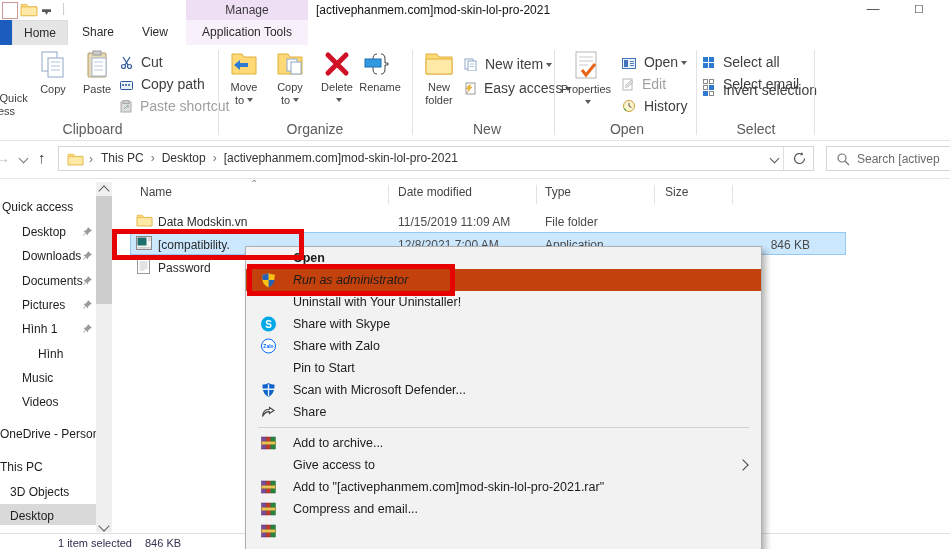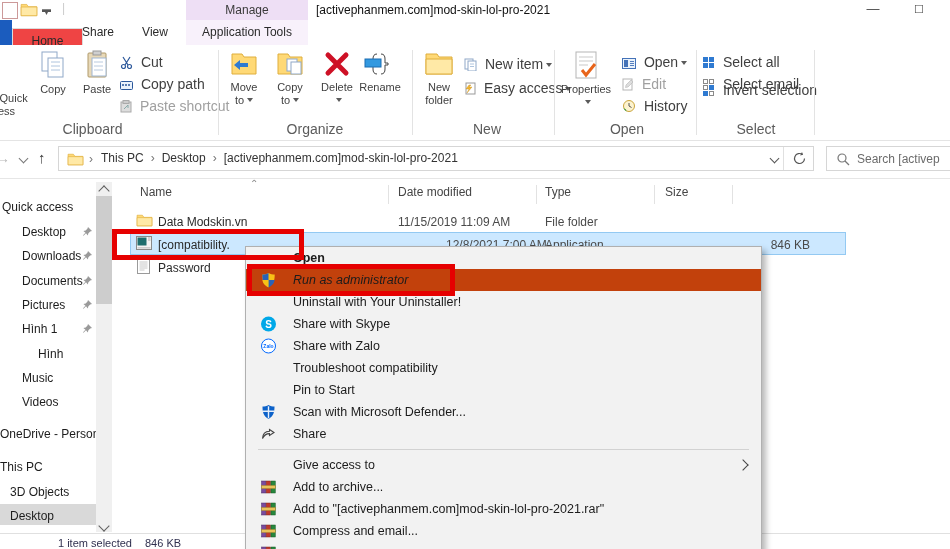--- a/index.html
+++ b/index.html
@@ -9,21 +9,21 @@
   
   .titlebar{position:absolute;left:0;top:0;width:950px;height:20px;background:#fff;}
   .manage-band{position:absolute;left:186px;top:0;width:122px;height:20px;background:#eedff5;
                text-align:center;line-height:20px;font-size:12px;color:#3a3a3a;}
   .win-title{position:absolute;left:316px;top:3px;font-size:12px;color:#111;white-space:nowrap;}
   .winbtn{position:absolute;top:0px;width:22px;height:18px;text-align:center;color:#444;font-size:13px;line-height:18px;}
   
   .tabs{position:absolute;left:0;top:20px;width:950px;height:25px;background:#fff;border-bottom:1px solid #e8e8e8;}
   .tab{position:absolute;top:0;height:25px;line-height:25px;text-align:center;color:#2b2b2b;font-size:12px;}
   .tab-file{left:0;width:12px;background:#1b5cbe;}
-  .tab-home{left:12px;width:71px;background:#ef4444;border:1px solid #dcdcdc;border-bottom:none;box-sizing:border-box;margin-top:8px;}
+  .tab-home{left:12px;width:56px;background:#e5e5e5;border:1px solid #dcdcdc;border-bottom:none;box-sizing:border-box;}
   .tab-share{left:70px;width:56px;}
   .tab-view{left:128px;width:54px;}
   .tab-apptools{left:186px;width:122px;background:#f8f1fb;}
   
   .ribbon{position:absolute;left:0;top:45px;width:950px;height:95px;background:#fff;border-bottom:1px solid #e4e4e4;}
   .rsep{position:absolute;top:5px;width:1px;height:85px;background:#e3e3e3;}
   .rgroup-label{position:absolute;top:76px;text-align:center;font-size:14px;color:#5c5c5c;}
   .bigbtn{position:absolute;top:5px;text-align:center;color:#3f3f3f;font-size:11px;line-height:13px;}
   .bigbtn .bicon{display:block;margin:0 auto 3px auto;}
   .smallbtn{position:absolute;height:19px;line-height:19px;font-size:14px;color:#3f3f3f;white-space:nowrap;}
@@ -352,21 +352,21 @@
 
     <div class="sel-row"></div>
     <div>
       <svg class="abs" style="left:136px;top:236px;" width="16" height="14" viewBox="0 0 16 14">
           <rect x="0.5" y="0.5" width="15" height="13" fill="#f4f4f4" stroke="#8a8a8a"></rect>
           <rect x="1.5" y="1.5" width="9" height="8" fill="#1f6f6f"></rect>
           <path d="M12 2h2.5M12 4h2.5" stroke="#b0b0b0"></path>
           <rect x="1.5" y="11" width="13" height="1.6" fill="#cfcfcf"></rect>
         </svg>
       <span class="abs filerow-text" style="left:158px;top:238px;">[compatibility.</span>
-      <span class="abs filerow-text" style="left:398px;top:238px;color:#4a4a4a;margin-left:48px;">12/8/2021 7:00 AM</span>
+      <span class="abs filerow-text" style="left:398px;top:238px;color:#4a4a4a;">12/8/2021 7:00 AM</span>
       <span class="abs filerow-text" style="left:545px;top:238px;color:#4a4a4a;">Application</span>
       <span class="abs filerow-text" style="left:660px;top:238px;width:150px;text-align:right;color:#4a4a4a;">846 KB</span>
     </div>
 
     <div>
       <svg class="abs" style="left:137px;top:259px;" width="13" height="15" viewBox="0 0 13 15">
           <rect x="0.5" y="0.5" width="12" height="14" fill="#fff" stroke="#9a9a9a"></rect>
           <path d="M2.5 3h8M2.5 5h8M2.5 7h8M2.5 9h8M2.5 11h5" stroke="#c2c2c2" stroke-width="0.9"></path>
         </svg>
       <span class="abs filerow-text" style="left:158px;top:261px;">Password</span>
@@ -397,53 +397,50 @@
       <span>Share with Skype</span>
     </div>
     <div class="mi">
       <svg class="mi-ico" viewBox="0 0 16 16">
           <circle cx="8" cy="8" r="7" fill="#fff" stroke="#0068ff"></circle>
           <text x="8" y="10.3" font-size="5" font-family="Liberation Sans, sans-serif" font-weight="bold" fill="#0068ff" text-anchor="middle">Zalo</text>
         </svg>
       <span>Share with Zalo</span>
     </div>
     <div class="mi">
-      <span>Troubleshoot compatibility</span>
-    </div>
-    <div class="mi">
       <span>Pin to Start</span>
     </div>
     <div class="mi">
       <svg class="mi-ico" viewBox="0 0 16 16">
           <path d="M8 1C6.2 2.1 4 2.5 2 2.5c0 5 .6 9.3 6 12.5 5.4-3.2 6-7.5 6-12.5-2 0-4.2-.4-6-1.5z" fill="#0d62c9"></path>
           <path d="M7.3 2.2h1.4v12h-1.4zM2.2 6.5h11.6v1.4H2.2z" fill="#fff" opacity="0.9"></path>
         </svg>
       <span>Scan with Microsoft Defender...</span>
     </div>
     <div class="mi">
       <svg class="mi-ico" viewBox="0 0 16 16">
           <path d="M9 3.5l4.5 3L9 9.5V7.6C5.5 7.6 3.3 9.6 2 12.6c.2-4.4 2.6-7.2 7-7.3z" fill="none" stroke="#444" stroke-width="1.1"></path>
         </svg>
       <span>Share</span>
     </div>
     <div class="msep"></div>
-    <div class="mi">
-      <span>Give access to</span>
-      <span class="subchev"></span>
-    </div>
     <div class="mi">
       <svg class="mi-ico" viewBox="0 0 16 16">
           <rect x="1" y="2" width="4.3" height="12" fill="#7a4b9e" stroke="#4c2d66" stroke-width="0.5"></rect>
           <rect x="5.7" y="2" width="4.3" height="12" fill="#c0392b" stroke="#7e2418" stroke-width="0.5"></rect>
           <rect x="10.5" y="2" width="4.3" height="12" fill="#27863d" stroke="#155c26" stroke-width="0.5"></rect>
           <rect x="1" y="6.5" width="13.8" height="3" fill="#e8c35a" stroke="#a8852c" stroke-width="0.5"></rect>
         </svg>
       <span>Add to archive...</span>
     </div>
     <div class="mi">
+      <span>Give access to</span>
+      <span class="subchev"></span>
+    </div>
+    <div class="mi">
       <svg class="mi-ico" viewBox="0 0 16 16">
           <rect x="1" y="2" width="4.3" height="12" fill="#7a4b9e" stroke="#4c2d66" stroke-width="0.5"></rect>
           <rect x="5.7" y="2" width="4.3" height="12" fill="#c0392b" stroke="#7e2418" stroke-width="0.5"></rect>
           <rect x="10.5" y="2" width="4.3" height="12" fill="#27863d" stroke="#155c26" stroke-width="0.5"></rect>
           <rect x="1" y="6.5" width="13.8" height="3" fill="#e8c35a" stroke="#a8852c" stroke-width="0.5"></rect>
         </svg>
       <span>Add to "[activephanmem.com]mod-skin-lol-pro-2021.rar"</span>
     </div>
     <div class="mi">
       <svg class="mi-ico" viewBox="0 0 16 16">

